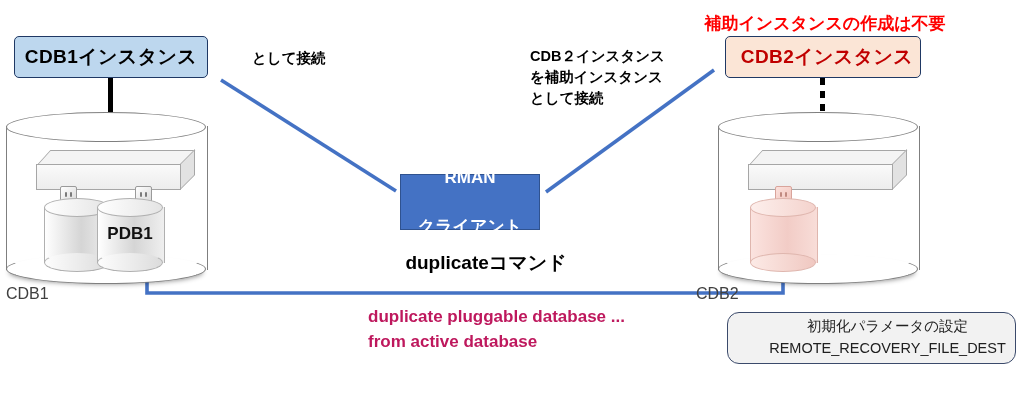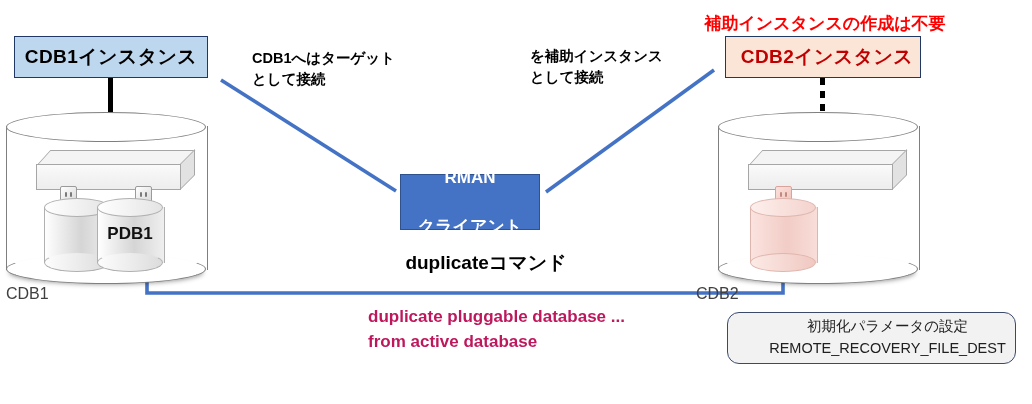--- a/index.html
+++ b/index.html
@@ -6,21 +6,21 @@
   body{
     font-family:"Liberation Sans","DejaVu Sans",sans-serif;
     width:1032px;height:404px;overflow:hidden;
   }
   #stage{position:relative;width:1032px;height:404px;background:#fff;}
 
   
   .inst-box{
     position:absolute;
     border:1.6px solid #1F3864;
-    border-radius:0;
+    border-radius:5px;
     display:flex;align-items:center;justify-content:center;
     font-weight:bold;
     box-sizing:border-box;
     letter-spacing:.4px;
   }
   .inst-cdb1{
     left:14px;top:36px;width:194px;height:42px;
     background:#BDD7EE;color:#000000;font-size:19px;
   }
   .inst-cdb2{
@@ -232,25 +232,25 @@
   <div class="pdb" style="left:97px;top:198px;">
     <div class="b"></div>
     <div class="bo"></div>
     <div class="t"></div>
     <div class="lbl">PDB1</div>
   </div>
 
   <div class="cyl-label l">CDB1</div>
 
   <div class="anno anno-left">
-    <div>CDB1へはターゲット</div>
     <div>として接続</div>
   </div>
 
   <div class="anno anno-right">
+    <div>CDB２インスタンス</div>
     <div>を補助インスタンス</div>
     <div>として接続</div>
   </div>
 
   <div class="rman">
     <div>RMAN</div>
     <div>クライアント</div>
   </div>
   <div class="rman-caption">duplicateコマンド</div>
 

